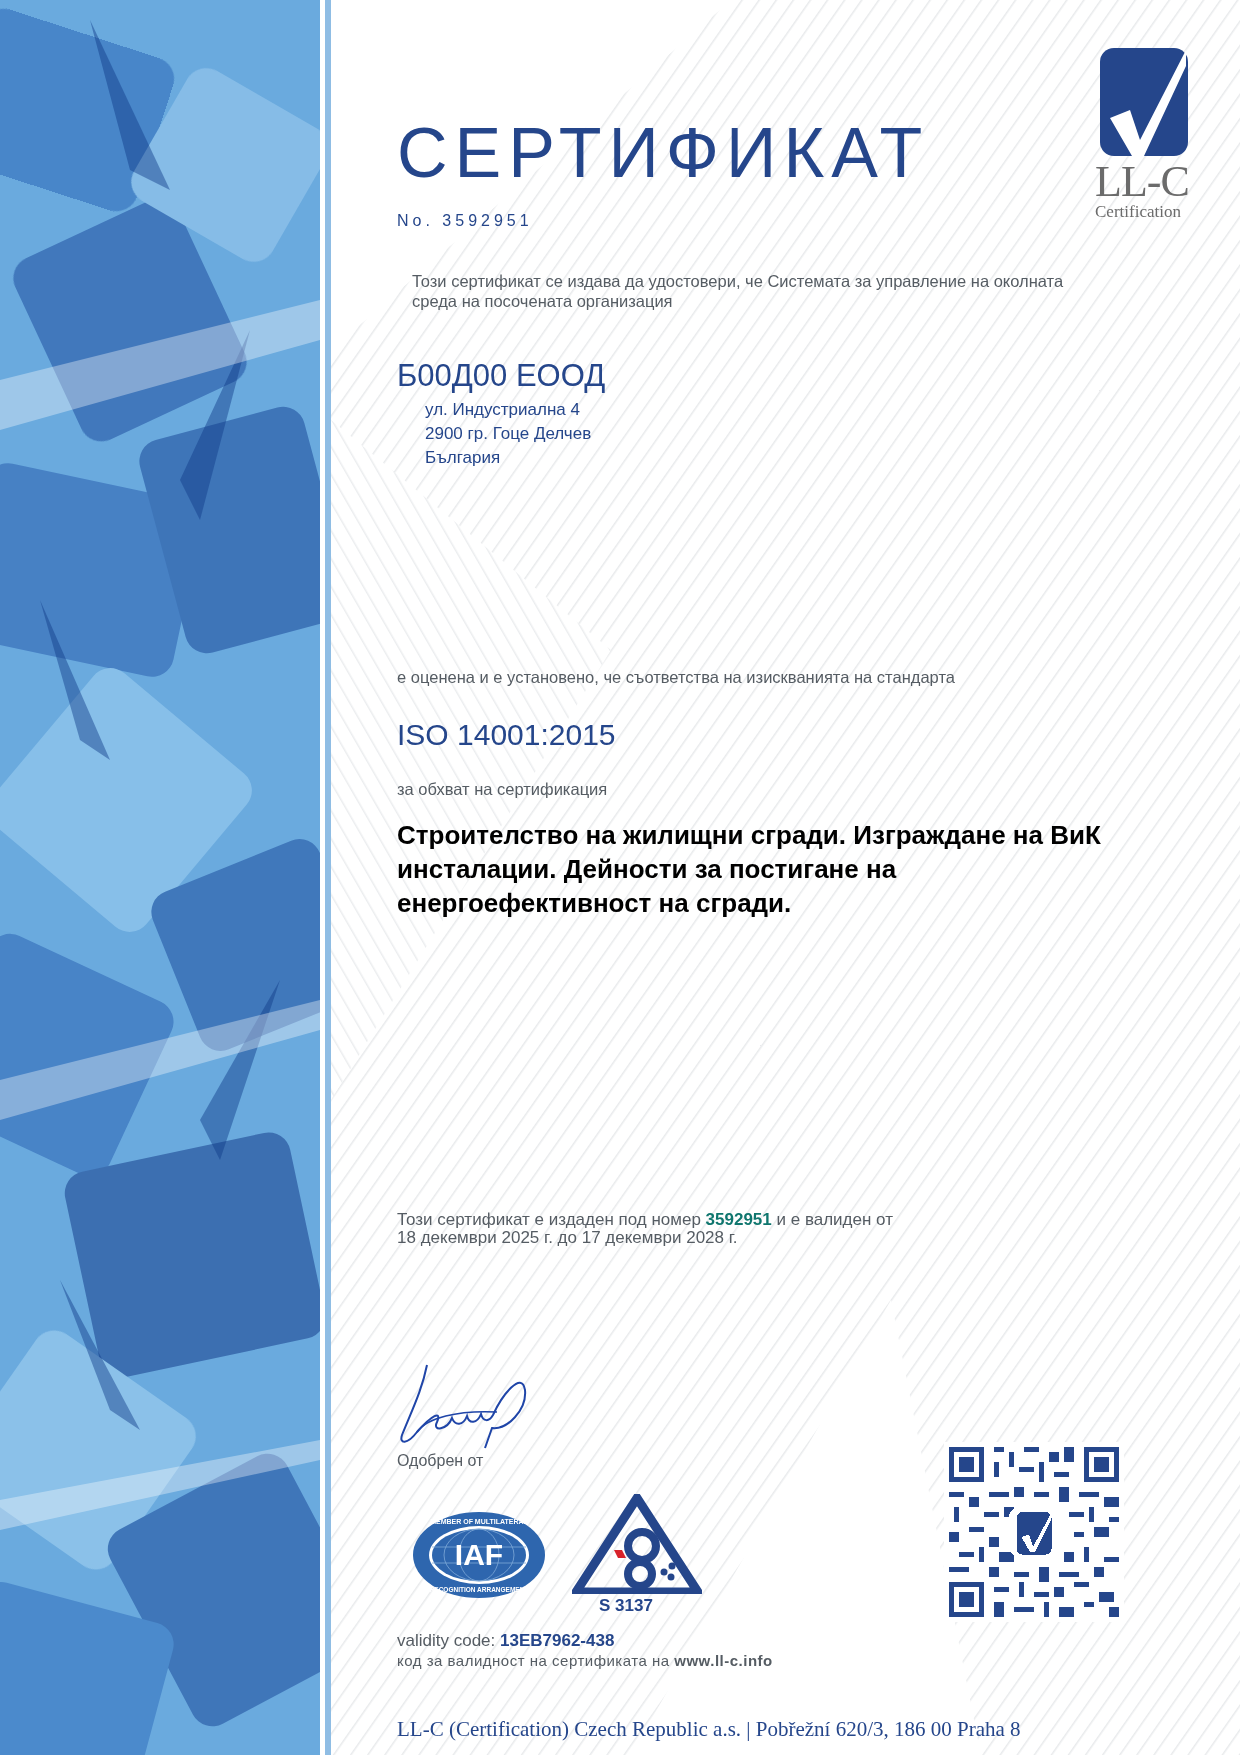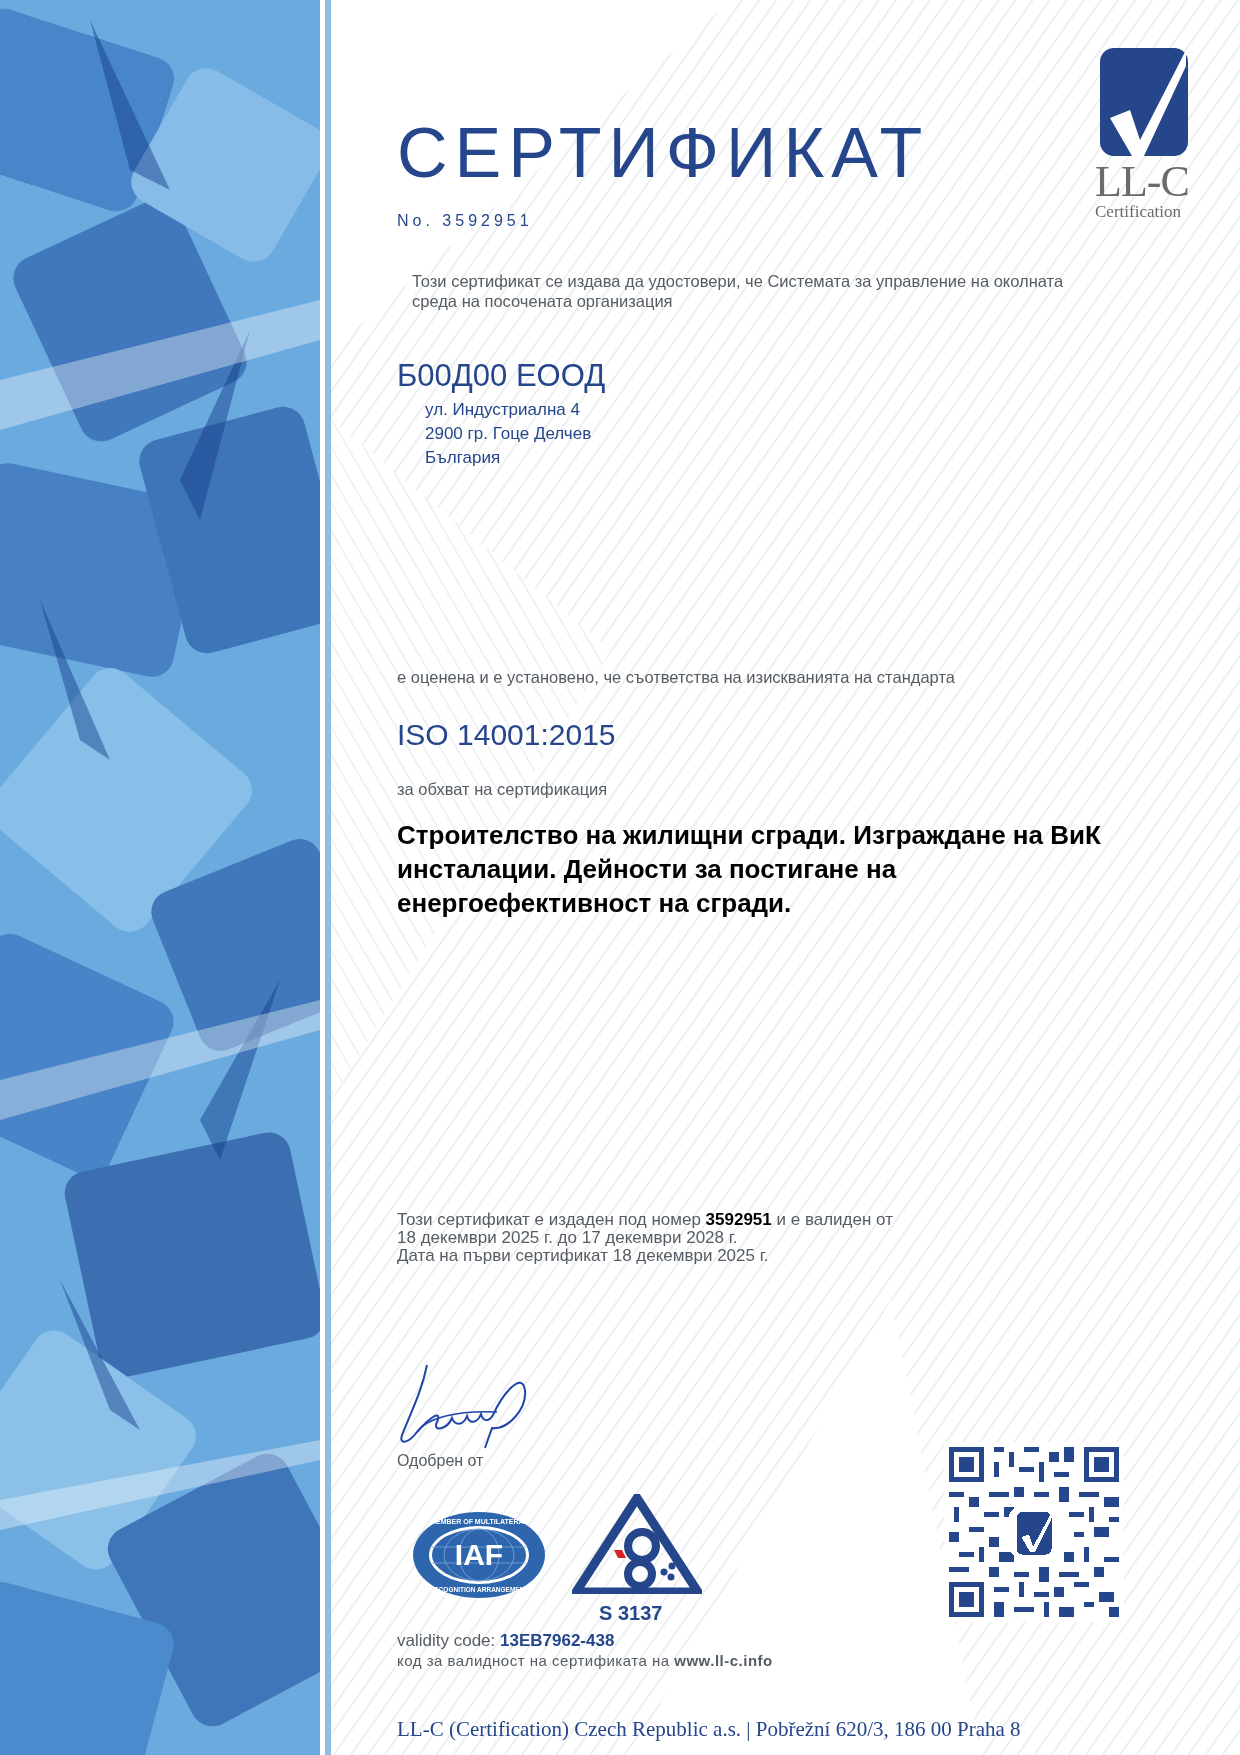--- a/index.html
+++ b/index.html
@@ -14,26 +14,26 @@
   .certno { left:397px; top:212px; font-size:16px; letter-spacing:4px; color:#25468b; }
   .grey { color:#555c63; }
   .intro { left:397px; top:271px; width:700px; font-size:16.5px; line-height:20px;margin-left:15px; }
   .org { left:397px; top:360px; font-size:31px; color:#25468b; line-height:1; }
   .addr { left:397px; top:398px; font-size:17px; line-height:24px; color:#25468b;margin-left:28px; }
   .assessed { left:397px; top:668px; font-size:16.5px; }
   .std { left:397px; top:718px; font-size:30px; color:#25468b; }
   .scope-lbl { left:397px; top:780px; font-size:16.5px; }
   .scope { left:397px; top:818px; width:740px; font-size:26px; font-weight:bold; color:#000; line-height:34px; }
   .issued { left:397px; top:1211px; width:700px; font-size:17px; line-height:18px; }
-  .issued b { color:#000000;margin-top:33px; }
+  .issued b { color:#0f766e;margin-top:33px; }
   .sig { left:397px; top:1360px; }
   .approved { left:397px; top:1452px; font-size:16px; }
   .iaf { left:412px; top:1510px; }
   .aba { left:572px; top:1494px; }
-  .s3137 { left:599px; top:1596px; font-size:20px; font-weight:bold; color:#25468b;margin-top:6px; }
+  .s3137 { left:599px; top:1596px; font-size:17px; font-weight:bold; color:#25468b; }
   .validity { left:397px; top:1631px; font-size:17px; }
   .validity b { color:#25468b;margin-top:24px; }
   .validity-sub { left:397px; top:1652px; font-size:15px; letter-spacing:0.5px; }
   .validity-sub b { color:#555c63; }
   .qr { left:944px; top:1442px; }
   .logo { left:1100px; top:48px; }
   .logo-text { left:1095px; top:160px; width:100px; color:#6b6b6b; font-family:"Liberation Serif","DejaVu Serif",serif; }
   .logo-text .big { font-size:44px; line-height:44px; display:block; letter-spacing:-1px; }
   .logo-text .small { font-size:17px; display:block; margin-top:-2px; }
   .footer { left:397px; top:1717px; font-size:21px; color:#25468b; font-family:"Liberation Serif","DejaVu Serif",serif; }
@@ -109,21 +109,20 @@
 </div>
 
 <div class="abs assessed grey">е оценена и е установено, че съответства на изискванията на стандарта</div>
 <div class="abs std">ISO 14001:2015</div>
 <div class="abs scope-lbl grey">за обхват на сертификация</div>
 <div class="abs scope">Строителство на жилищни сгради. Изграждане на ВиК инсталации. Дейности за постигане на енергоефективност на сгради.</div>
 
 <div class="abs issued grey">
   <div><span>Този сертификат е издаден под номер </span><b>3592951</b><span> и е валиден от</span></div>
   <div>18 декември 2025 г. до 17 декември 2028 г.</div>
-  <div>Дата на първи сертификат 18 декември 2025 г.</div>
 </div>
 
 <svg class="abs sig" width="140" height="90" viewBox="0 0 140 90">
   <path d="M30 5 C25 30 15 50 5 75 C2 84 10 85 20 72 C35 55 45 50 40 62 C35 72 50 70 55 58 C58 66 66 66 70 56 C72 64 80 64 84 54 C86 62 92 62 96 55 C105 35 125 10 128 30 C130 50 110 70 95 68 L88 88" fill="none" stroke="#1f45a8" stroke-width="2"></path>
   <path d="M20 72 C30 58 60 50 100 52" fill="none" stroke="#1f45a8" stroke-width="1.6"></path>
 </svg>
 <div class="abs approved grey">Одобрен от</div>
 
 <svg class="abs iaf" width="135" height="90" viewBox="0 0 135 90">
   <ellipse cx="67" cy="45" rx="66" ry="43" fill="#2e66ae"></ellipse>

